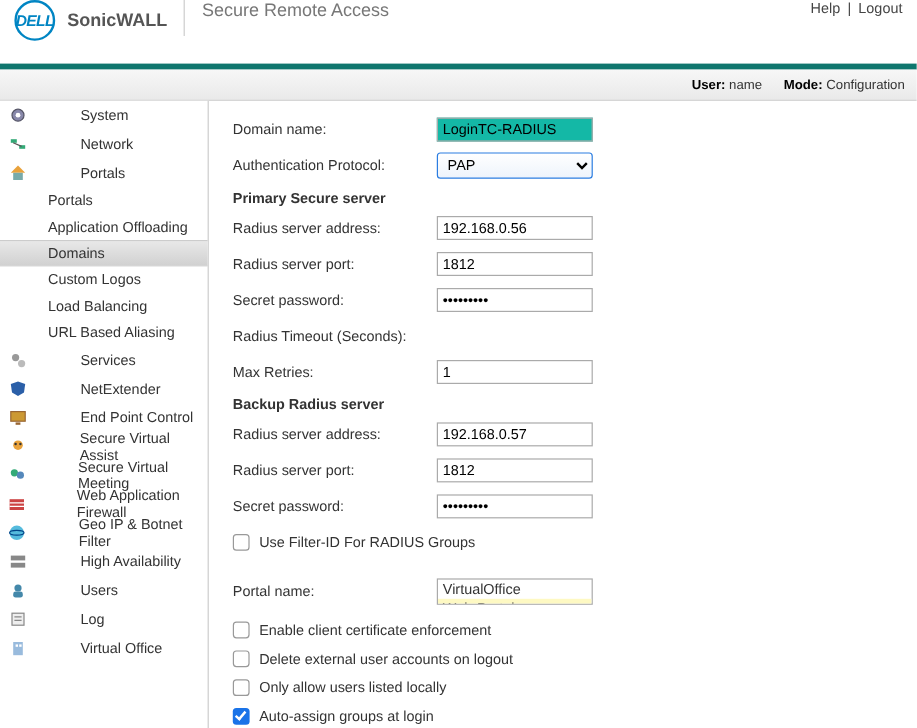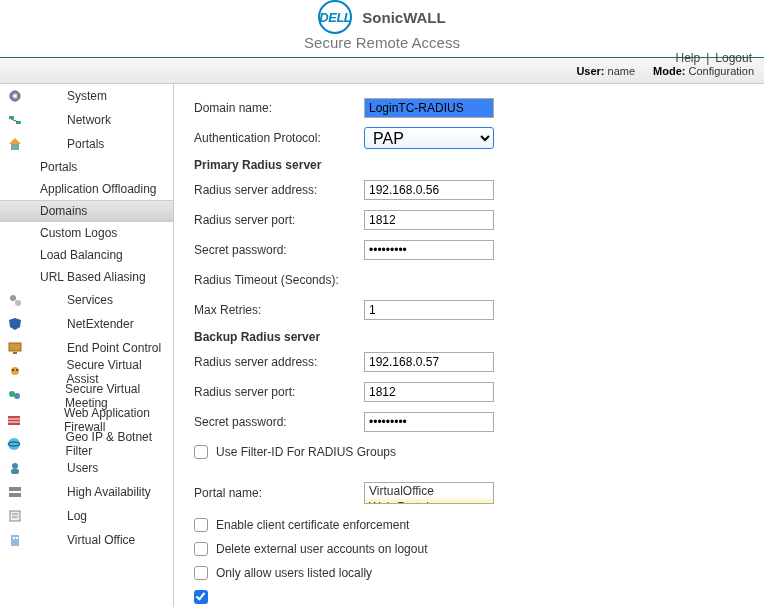--- a/index.html
+++ b/index.html
@@ -1,39 +1,39 @@
 <!DOCTYPE html>
 <html><head>
 <meta charset="utf-8">
 <style>
   * { box-sizing: border-box; margin: 0; padding: 0; }
   body { font-family: Arial, Helvetica, sans-serif; font-size: 12px; color: #333; width: 764px; background: #fff; }
-  .header { display: flex; align-items: center; height: 58px; padding: 0 12px; border-bottom: 1px solid #0f766e; flex-direction: column; }
+  .header { display: flex; align-items: flex-start; height: 58px; padding: 0 12px; border-bottom: 5px solid #0f766e; }
   .logo-wrap { display: flex; align-items: center; gap: 10px; }
   .logo { width: 34px; height: 34px; border: 2px solid #0085c3; border-radius: 50%; display: flex; align-items: center; justify-content: center; color: #0085c3; font-style: italic; font-weight: bold; font-size: 13px; letter-spacing: -0.5px; }
   .brand { font-size: 15px; color: #555; font-weight: bold; }
   .vdiv { width: 1px; height: 30px; background: #ccc; margin: 0 14px; }
   .product { font-size: 15px; color: #777; }
   .header-right { margin-left: auto; display: flex; gap: 6px; color: #444; }
   .header-right span { cursor: pointer; }
   .subbar { height: 26px; background: linear-gradient(#f7f7f7,#e9e9e9); border-bottom: 1px solid #ccc; display: flex; align-items: center; justify-content: flex-end; padding: 0 10px; gap: 18px; font-size: 11px; }
   .subbar b { color: #000; }
   .content { display: flex; min-height: 500px; }
   .sidebar { width: 174px; border-right: 1px solid #ccc; background: #fff; }
   .s-item { display: flex; align-items: center; height: 24px; padding-left: 6px; cursor: pointer; gap: 37px; }
   .s-item .ic { width: 18px; display:flex; justify-content:center; }
   .s-item .lbl { margin-left: 6px; }
   .s-sub { padding-left: 40px; height: 22px; display: flex; align-items: center; cursor: pointer; color: #333; }
   .s-sub.selected { background: linear-gradient(#e8e8e8,#d1d1d1); border-top:1px solid #ccc; border-bottom:1px solid #ccc; }
   .main { flex: 1; padding: 10px 16px 10px 20px; }
   .row { display: flex; align-items: center; min-height: 28px; margin-bottom: 2px; }
   .row .lab { width: 170px; color: #333; }
   .row input[type=text], .row input[type=password] { width: 130px; height: 20px; border: 1px solid #aaa; padding: 0 4px; font-size: 12px; }
-  .row input.ro { background: #3b82f6; }
-  .row select { width: 130px; height: 22px; border: 1px solid #2b7de1; border-radius: 3px; background: linear-gradient(#fff,#eef4fc); font-size: 16px; padding-left: 4px; }
+  .row input.ro { background: #14b8a6; }
+  .row select { width: 130px; height: 22px; border: 1px solid #2b7de1; border-radius: 3px; background: linear-gradient(#fff,#eef4fc); font-size: 12px; padding-left: 4px; }
   .sect { font-weight: bold; margin: 6px 0 4px; }
   .chkrow { display:flex; align-items:center; height: 24px; margin-left: 0px; }
   .chkrow input { margin-right: 8px; width:14px; height:14px; }
   .chk-blue { appearance:none; width:14px; height:14px; border-radius:3px; background:#1a73e8; position:relative; }
   .chk-blue::after { content:""; position:absolute; left:4px; top:1px; width:3px; height:7px; border:solid #fff; border-width:0 2px 2px 0; transform:rotate(40deg); }
   .chk-empty { appearance:none; width:14px; height:14px; border:1px solid #999; border-radius:3px; background:#fff; }
   .portal-list { width: 130px; height: 22px; border: 1px solid #aaa; font-size: 12px; overflow: hidden; }
   .portal-list div { padding: 1px 4px; }
   .portal-list .sel { background: #fef9c3; }
   svg { display:block; }
@@ -162,34 +162,34 @@
           <svg width="14" height="14">
             <circle cx="7" cy="7" r="6" fill="#5bd"></circle>
             <ellipse cx="7" cy="7" rx="6" ry="2" fill="none" stroke="#048"></ellipse>
           </svg>
         </span>
       <span class="lbl">Geo IP &amp; Botnet Filter</span>
     </div>
     <div class="s-item">
       <span class="ic">
           <svg width="14" height="14">
+            <rect x="1" y="2" width="12" height="4" fill="#888"></rect>
+            <rect x="1" y="8" width="12" height="4" fill="#888"></rect>
+          </svg>
+        </span>
+      <span class="lbl">High Availability</span>
+    </div>
+    <div class="s-item">
+      <span class="ic">
+          <svg width="14" height="14">
             <circle cx="7" cy="5" r="3" fill="#48a"></circle>
             <rect x="3" y="8" width="8" height="5" rx="2" fill="#48a"></rect>
           </svg>
         </span>
       <span class="lbl">Users</span>
-    </div>
-    <div class="s-item">
-      <span class="ic">
-          <svg width="14" height="14">
-            <rect x="1" y="2" width="12" height="4" fill="#888"></rect>
-            <rect x="1" y="8" width="12" height="4" fill="#888"></rect>
-          </svg>
-        </span>
-      <span class="lbl">High Availability</span>
     </div>
     <div class="s-item">
       <span class="ic">
           <svg width="14" height="14">
             <rect x="2" y="2" width="10" height="10" fill="#eee" stroke="#888"></rect>
             <line x1="4" y1="5" x2="10" y2="5" stroke="#888"></line>
             <line x1="4" y1="8" x2="10" y2="8" stroke="#888"></line>
           </svg>
         </span>
       <span class="lbl">Log</span>
@@ -208,21 +208,21 @@
 
   <div class="main">
     <div class="row">
       <div class="lab">Domain name:</div>
       <input type="text" class="ro" readonly="" value="LoginTC-RADIUS" style="">
     </div>
     <div class="row">
       <div class="lab">Authentication Protocol:</div>
       <select><option>PAP</option></select>
     </div>
-    <div class="sect">Primary Radius server</div>
+    <div class="sect">Primary Secure server</div>
     <div class="row">
       <div class="lab">Radius server address:</div>
       <input type="text" value="192.168.0.56" style="">
     </div>
     <div class="row">
       <div class="lab">Radius server port:</div>
       <input type="text" value="1812" style="">
     </div>
     <div class="row">
       <div class="lab">Secret password:</div>
@@ -266,15 +266,16 @@
     <div class="chkrow">
       <input type="checkbox" class="chk-empty" style="">
       <span>Delete external user accounts on logout</span>
     </div>
     <div class="chkrow">
       <input type="checkbox" class="chk-empty" style="">
       <span>Only allow users listed locally</span>
     </div>
     <div class="chkrow">
       <input type="checkbox" class="chk-blue" checked="" style="">
+      <span>Auto-assign groups at login</span>
     </div>
   </div>
 </div>
 
 </body></html>

